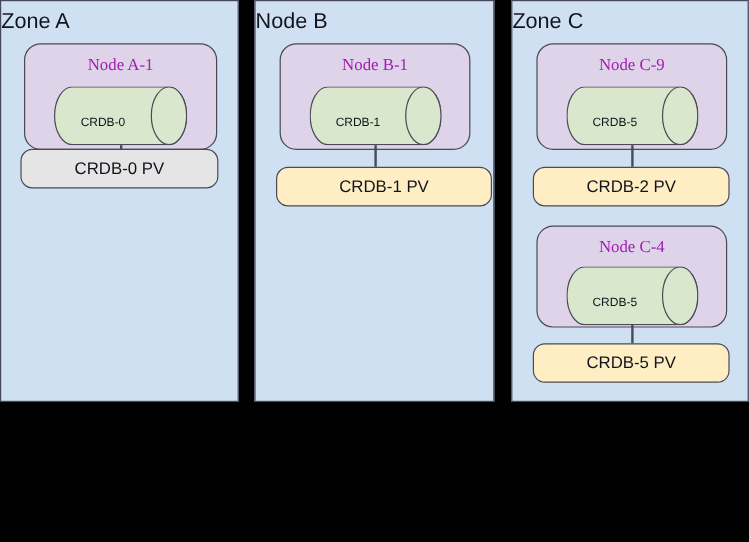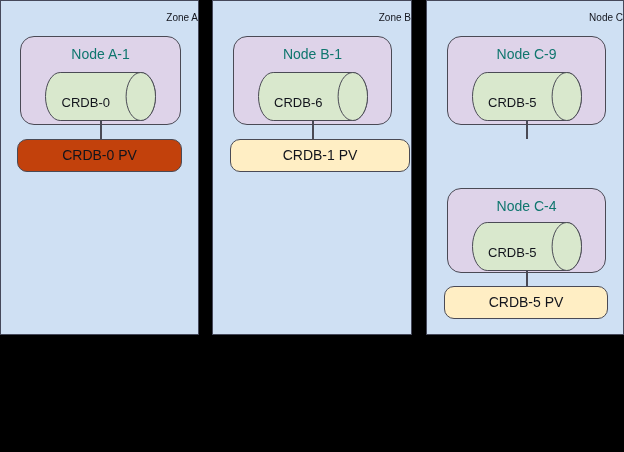--- a/index.html
+++ b/index.html
@@ -19,60 +19,61 @@
     position: absolute;
     background: #cfe0f3;
     border: 1px solid #46495a;
     box-sizing: border-box;
   }
   .zone-title {
     position: absolute;
     top: 8px;
     left: 0;
     right: 0;
-    text-align: right;
-    font-size: 10px;
+    text-align: left;
+    font-size: 18px;
     color: #12141c;
     line-height: 17px;
     white-space: nowrap;
   }
   .node {
     position: absolute;
     background: #ded3e9;
     border: 1px solid #4a4a55;
     border-radius: 14px;
     box-sizing: border-box;
   }
   .node-title {
     position: absolute;
     top: 9px;
     left: 0;
     right: 0;
     text-align: center;
     font-size: 14px;
-    color: #0f766e;
+    color: #a21caf;
     line-height: 17px;
     white-space: nowrap;
+    font-family: Liberation Serif, serif;
   }
   .cylinder {
     position: absolute;
   }
   .cylinder svg {
     display: block;
   }
   .cyl-label {
     position: absolute;
     top: 0;
     bottom: 0;
     left: 0;
     right: 26%;
     display: flex;
     align-items: center;
     justify-content: center;
-    font-size: 13px;
+    font-size: 10px;
     color: #12141c;
     white-space: nowrap;
     margin-top: 11px;
   }
   .pv {
     position: absolute;
     background: #ffeec4;
     border: 1px solid #4a4a55;
     border-radius: 10px;
     box-sizing: border-box;
@@ -103,42 +104,42 @@
       <div class="node-title">Node A-1</div>
     </div>
     <div class="cylinder" style="left: 45px; top: 72px; width: 111px; height: 49px;">
       <svg width="111" height="49" viewBox="0 0 111 49">
         <path d="M 15.2 0.5 L 95.8 0.5 A 14.7 24 0 0 1 95.8 48.5 L 15.2 48.5 A 14.7 24 0 0 1 15.2 0.5 Z" fill="#d9e8cd" stroke="#4a4a55" stroke-width="1"></path>
         <ellipse cx="95.8" cy="24.5" rx="14.7" ry="24" fill="#d9e8cd" stroke="#4a4a55" stroke-width="1"></ellipse>
       </svg>
       <div class="cyl-label" style="right: 29.4px;">CRDB-0</div>
     </div>
     <div class="connector" style="left: 100px; top: 121px; height: 18px; background: rgb(74, 74, 85);"></div>
-    <div class="pv" style="left: 17px; top: 139px; width: 165px; height: 33px; background: #c2410c; border-color: rgb(74, 74, 85);">
+    <div class="pv" style="left: 17px; top: 124px; width: 165px; height: 33px; background: #e5e5e5; border-color: rgb(74, 74, 85);">
       <span class="pv-label">CRDB-0 PV</span>
     </div>
     <div class="zone" style="left: 212px; top: 0px; width: 200px; height: 335px; background: rgb(207, 224, 243);">
-      <div class="zone-title">Zone B</div>
+      <div class="zone-title">Node B</div>
     </div>
     <div class="node" style="left: 233px; top: 36px; width: 159px; height: 89px; background: rgb(222, 211, 233); border-color: rgb(74, 74, 85);">
       <div class="node-title">Node B-1</div>
     </div>
     <div class="cylinder" style="left: 258px; top: 72px; width: 110px; height: 49px;">
       <svg width="110" height="49" viewBox="0 0 110 49">
         <path d="M 15.2 0.5 L 94.8 0.5 A 14.7 24 0 0 1 94.8 48.5 L 15.2 48.5 A 14.7 24 0 0 1 15.2 0.5 Z" fill="#d9e8cd" stroke="#4a4a55" stroke-width="1"></path>
         <ellipse cx="94.8" cy="24.5" rx="14.7" ry="24" fill="#d9e8cd" stroke="#4a4a55" stroke-width="1"></ellipse>
       </svg>
-      <div class="cyl-label" style="right: 29.4px;">CRDB-6</div>
+      <div class="cyl-label" style="right: 29.4px;">CRDB-1</div>
     </div>
     <div class="connector" style="left: 312px; top: 121px; height: 18px; background: rgb(74, 74, 85);"></div>
     <div class="pv" style="left: 230px; top: 139px; width: 180px; height: 33px; background: rgb(255, 238, 196); border-color: rgb(74, 74, 85);">
       <span class="pv-label">CRDB-1 PV</span>
     </div>
     <div class="zone" style="left: 426px; top: 0px; width: 198px; height: 335px; background: rgb(207, 224, 243);">
-      <div class="zone-title">Node C</div>
+      <div class="zone-title">Zone C</div>
     </div>
     <div class="node" style="left: 447px; top: 36px; width: 159px; height: 89px; background: rgb(222, 211, 233); border-color: rgb(74, 74, 85);">
       <div class="node-title">Node C-9</div>
     </div>
     <div class="cylinder" style="left: 472px; top: 72px; width: 110px; height: 49px;">
       <svg width="110" height="49" viewBox="0 0 110 49">
         <path d="M 15.2 0.5 L 94.8 0.5 A 14.7 24 0 0 1 94.8 48.5 L 15.2 48.5 A 14.7 24 0 0 1 15.2 0.5 Z" fill="#d9e8cd" stroke="#4a4a55" stroke-width="1"></path>
         <ellipse cx="94.8" cy="24.5" rx="14.7" ry="24" fill="#d9e8cd" stroke="#4a4a55" stroke-width="1"></ellipse>
       </svg>
       <div class="cyl-label" style="right: 29.4px;">CRDB-5</div>
@@ -148,16 +149,19 @@
       <div class="node-title">Node C-4</div>
     </div>
     <div class="cylinder" style="left: 472px; top: 222px; width: 110px; height: 49px;">
       <svg width="110" height="49" viewBox="0 0 110 49">
         <path d="M 15.2 0.5 L 94.8 0.5 A 14.7 24 0 0 1 94.8 48.5 L 15.2 48.5 A 14.7 24 0 0 1 15.2 0.5 Z" fill="#d9e8cd" stroke="#4a4a55" stroke-width="1"></path>
         <ellipse cx="94.8" cy="24.5" rx="14.7" ry="24" fill="#d9e8cd" stroke="#4a4a55" stroke-width="1"></ellipse>
       </svg>
       <div class="cyl-label" style="right: 29.4px;">CRDB-5</div>
     </div>
     <div class="connector" style="left: 526px; top: 270px; height: 16px; background: rgb(74, 74, 85);"></div>
+    <div class="pv" style="left: 444px; top: 139px; width: 164px; height: 33px; background: rgb(255, 238, 196); border-color: rgb(74, 74, 85);">
+      <span class="pv-label">CRDB-2 PV</span>
+    </div>
     <div class="pv" style="left: 444px; top: 286px; width: 164px; height: 33px; background: rgb(255, 238, 196); border-color: rgb(74, 74, 85);">
       <span class="pv-label">CRDB-5 PV</span>
     </div>
   </div>
 
 </body></html>

